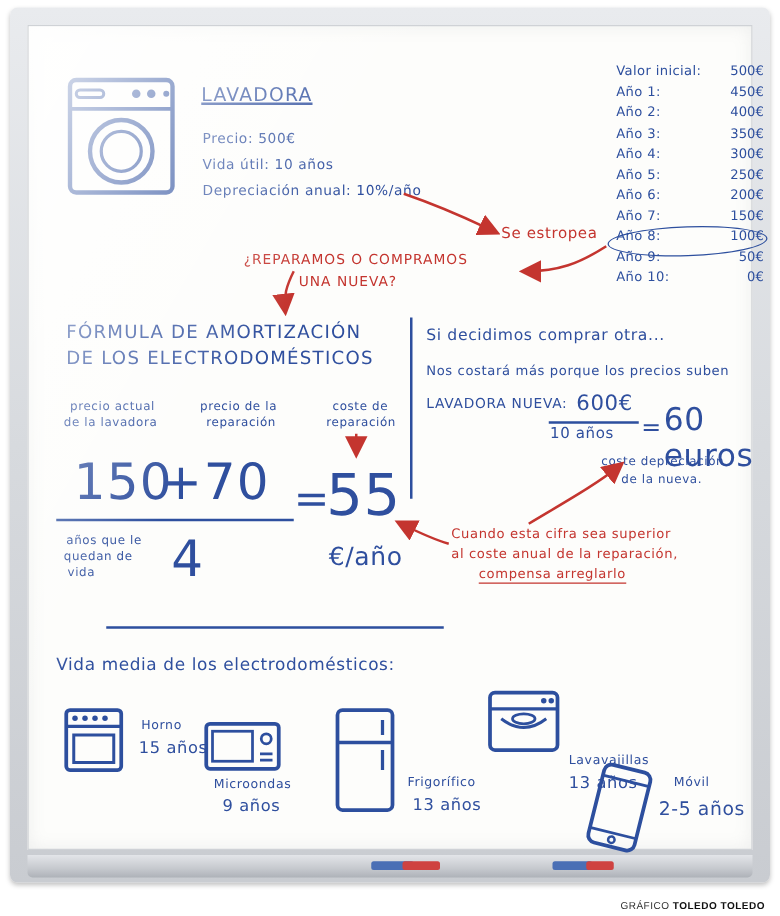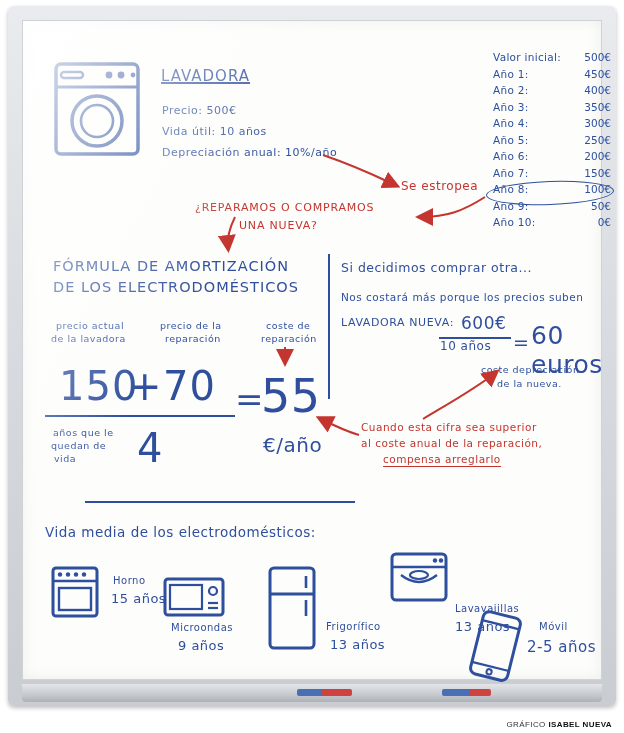--- a/index.html
+++ b/index.html
@@ -294,14 +294,14 @@
   <div class="tray">
     <div class="marker m1"></div>
     <div class="marker m2"></div>
     <div class="marker m3"></div>
     <div class="marker m4"></div>
   </div>
 </div>
 
 <div class="credit">
   <span>GRÁFICO</span>
-  <b>ISABEL NUEVA</b>
+  <b>TOLEDO TOLEDO</b>
 </div>
 
 </body></html>

